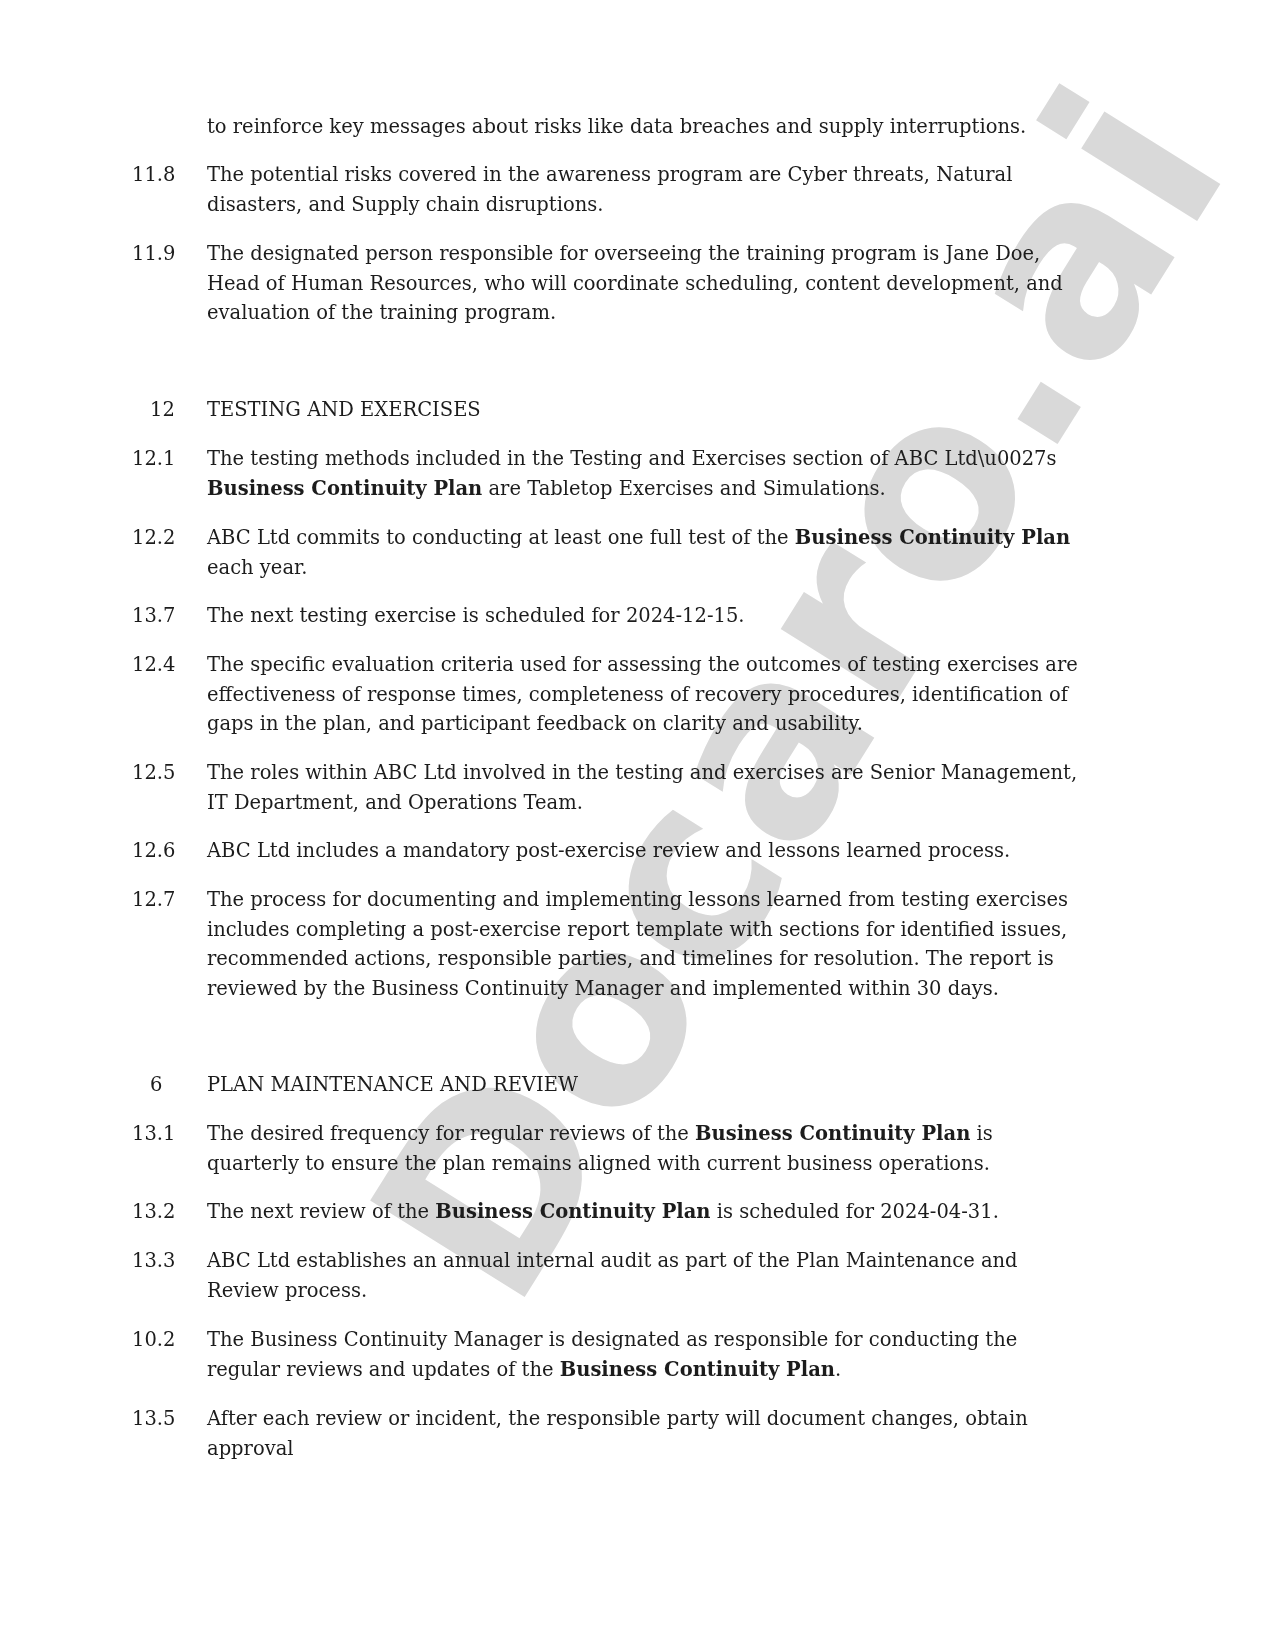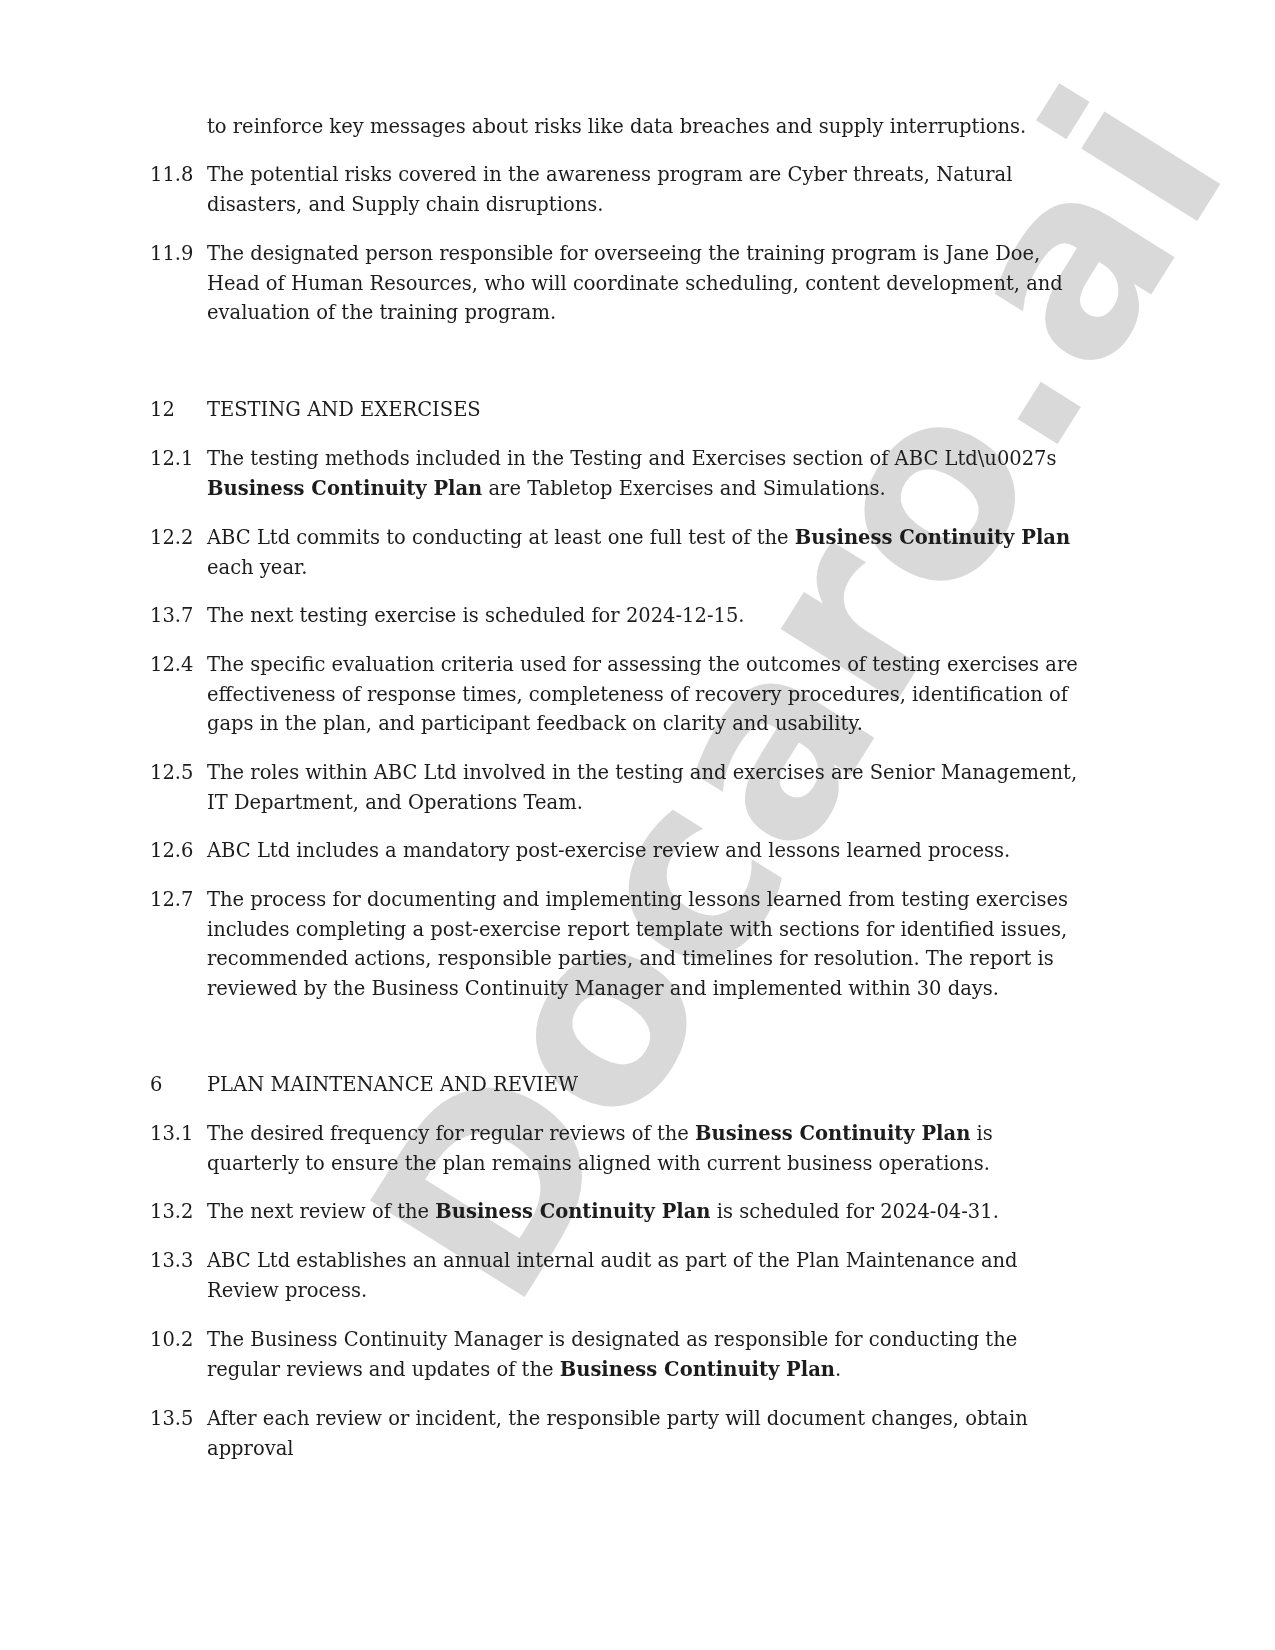--- a/index.html
+++ b/index.html
@@ -15,21 +15,21 @@
   }
   .watermark span {
     position: absolute; left: 120px; top: 680px;
     font-family: "DejaVu Sans", "Liberation Sans", sans-serif;
     font-weight: bold; font-size: 250px; color: #d9d9d9;
     transform: rotate(-58deg); transform-origin: center center;
     white-space: nowrap; letter-spacing: 2px;
   }
   .content { position: absolute; left: 0; top: 0; width: 1275px; z-index: 1; }
   .para { position: absolute; left: 0; width: 1275px; }
-  .num { position: absolute; left: 150px; width: 50px; }
+  .num { position: absolute; left: 132px; width: 50px; }
   .text { position: absolute; left: 207px; width: 880px; }
   .heading .num { left: 150px; font-weight: normal; }
   .heading .text { font-weight: normal; }
   b { font-weight: bold; text-align: right; }
 </style>
 </head>
 <body>
 
 <div class="page">
   <div class="watermark">

